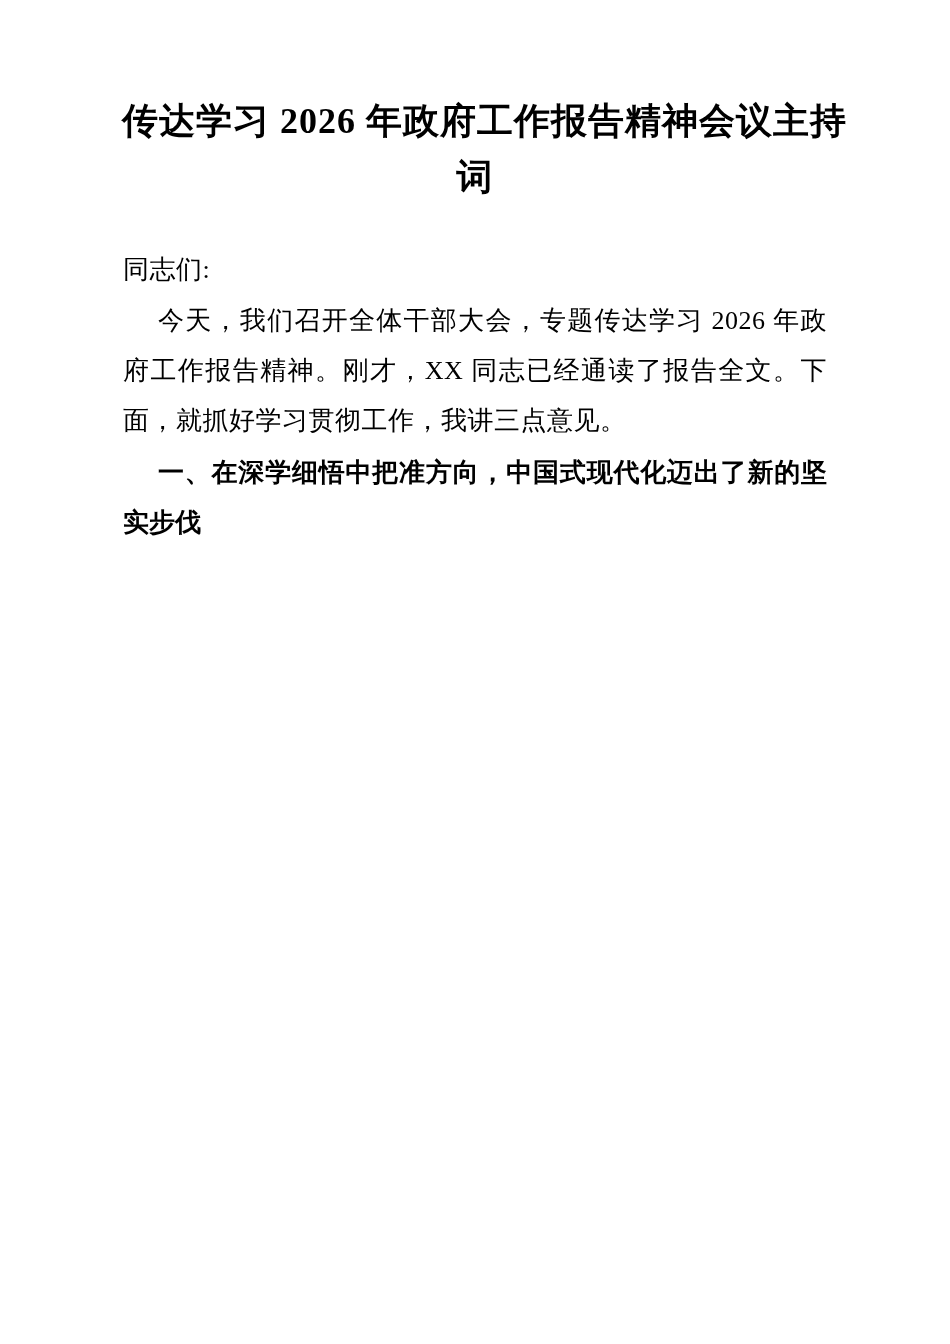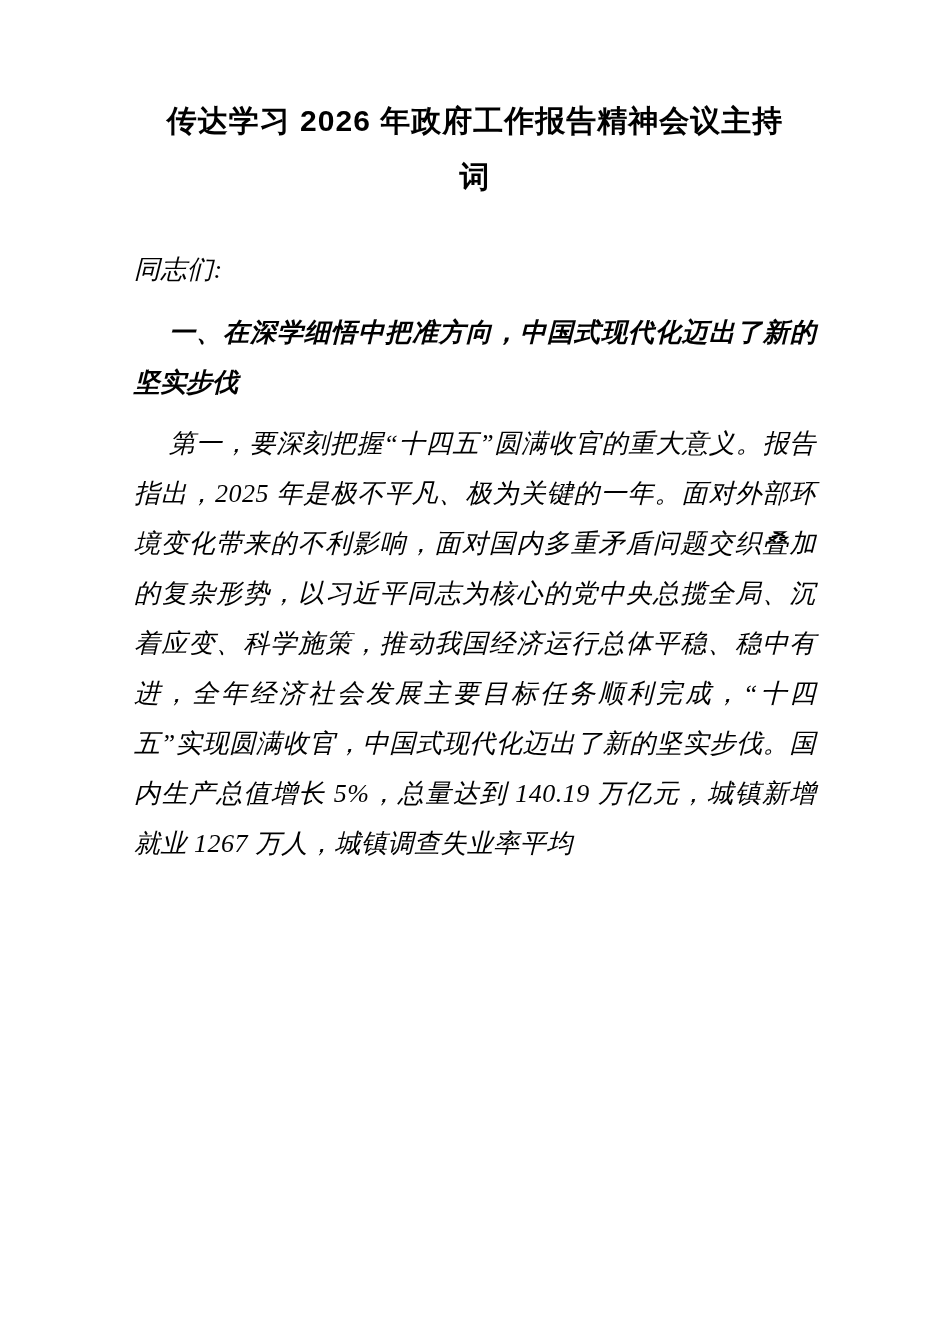--- a/index.html
+++ b/index.html
@@ -14,58 +14,57 @@
     margin: 0 auto;
     background: #ffffff;
     color: #000000;
     box-sizing: border-box;
     padding: 93px 122px 0 122px;
     overflow: hidden;
     font-family: "Liberation Serif", serif;
   }
   .doc-title {
     margin: 0;
-    font-family: Liberation Sans, sans-serif;
+    font-family: Liberation Serif, serif;
     font-weight: bold;
-    font-size: 30px;
+    font-size: 36px;
     line-height: 56px;
     text-align: center;
     letter-spacing: 1px;
   }
   .title-line {
     display: block;
     white-space: nowrap;
   }
   .doc-body {
     margin-top: 40px;
     font-size: 26px;
     line-height: 50px;
     text-align: justify;
     letter-spacing: 0.5px;
   }
   .para {
-    margin: 12px;
+    margin: 1px;
     text-indent: 35px;
-    font-style: italic;
   }
   .para.salutation {
     text-indent: 0;
   }
   .para.heading {
     font-family: "Liberation Sans", sans-serif;
     font-weight: bold;
     letter-spacing: 0;
   }
 </style>
 </head>
 <body>
 
 <div class="page">
   <h1 class="doc-title">
     <span class="title-line">传达学习 2026 年政府工作报告精神会议主持</span>
     <span class="title-line">词</span>
   </h1>
   <div class="doc-body" id="doc-body">
       <p class="para salutation">同志们:</p>
+      <p class="para body">今天，我们召开全体干部大会，专题传达学习 2026 年政府工作报告精神。刚才，XX 同志已经通读了报告全文。下面，就抓好学习贯彻工作，我讲三点意见。</p>
       <p class="para heading">一、在深学细悟中把准方向，中国式现代化迈出了新的坚实步伐</p>
-      <p class="para body">第一，要深刻把握“十四五”圆满收官的重大意义。报告指出，2025 年是极不平凡、极为关键的一年。面对外部环境变化带来的不利影响，面对国内多重矛盾问题交织叠加的复杂形势，以习近平同志为核心的党中央总揽全局、沉着应变、科学施策，推动我国经济运行总体平稳、稳中有进，全年经济社会发展主要目标任务顺利完成，“十四五”实现圆满收官，中国式现代化迈出了新的坚实步伐。国内生产总值增长 5%，总量达到 140.19 万亿元，城镇新增就业 1267 万人，城镇调查失业率平均</p>
     </div>
 </div>
 
 </body></html>

